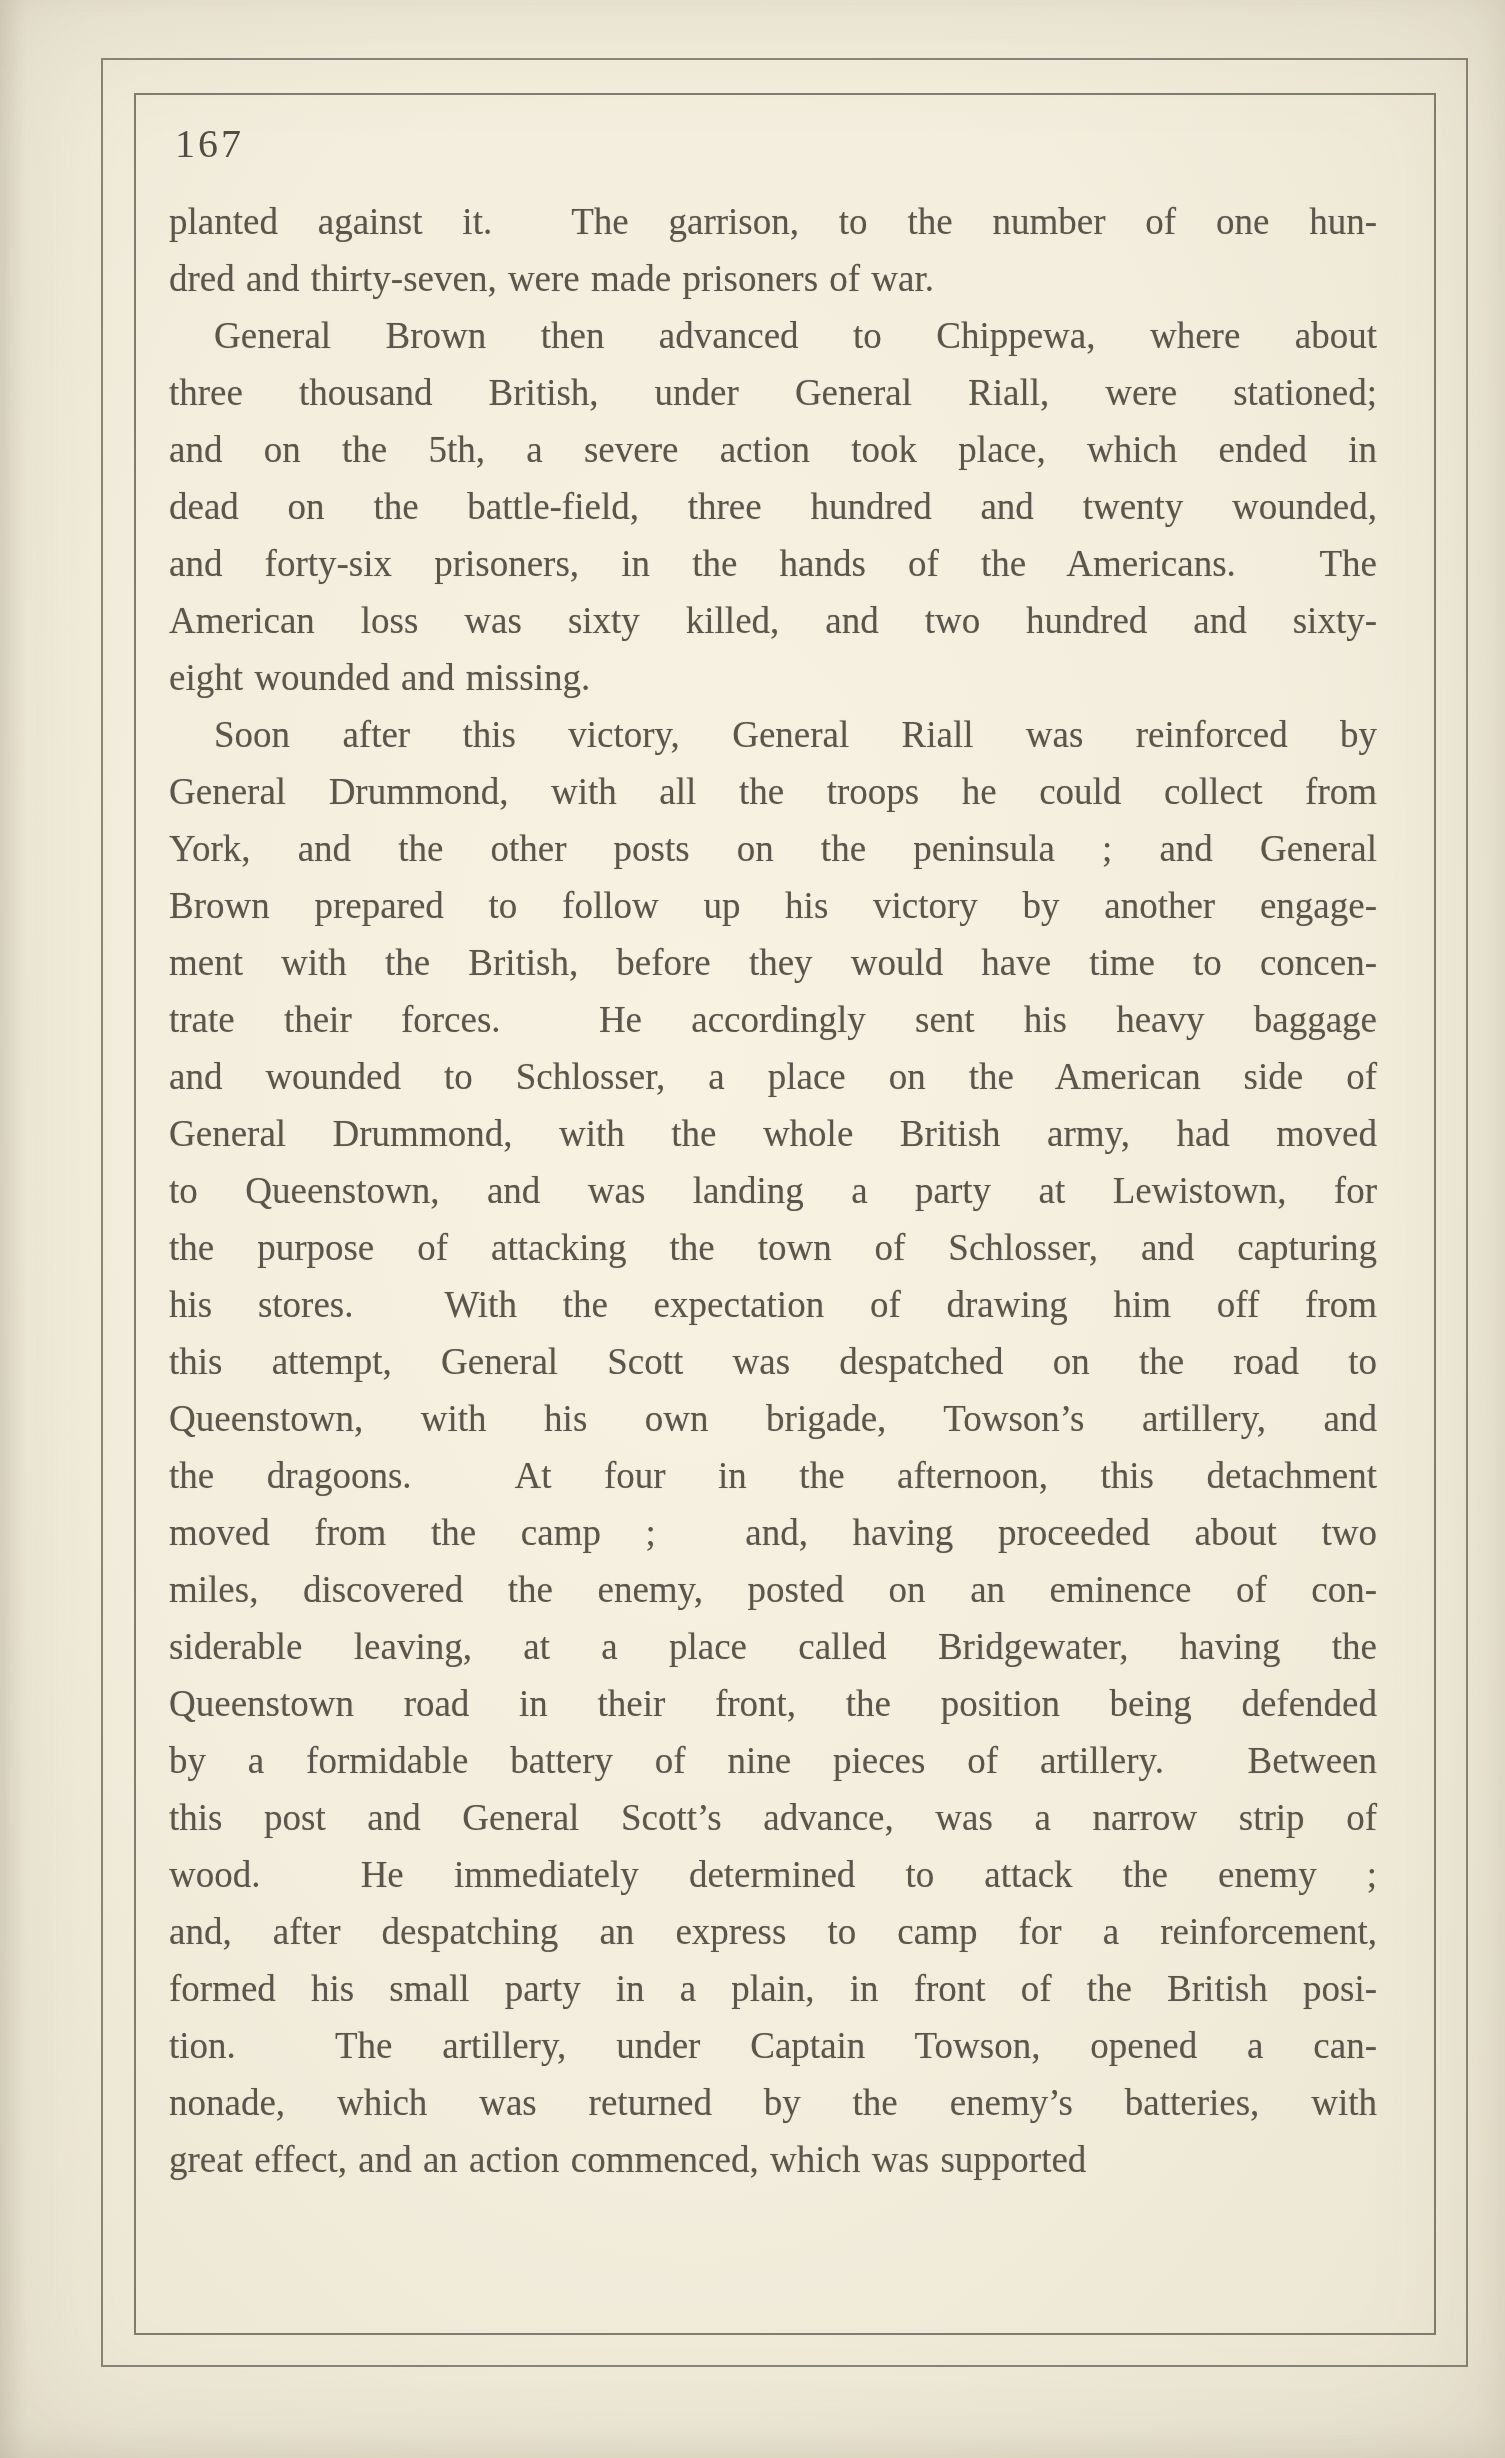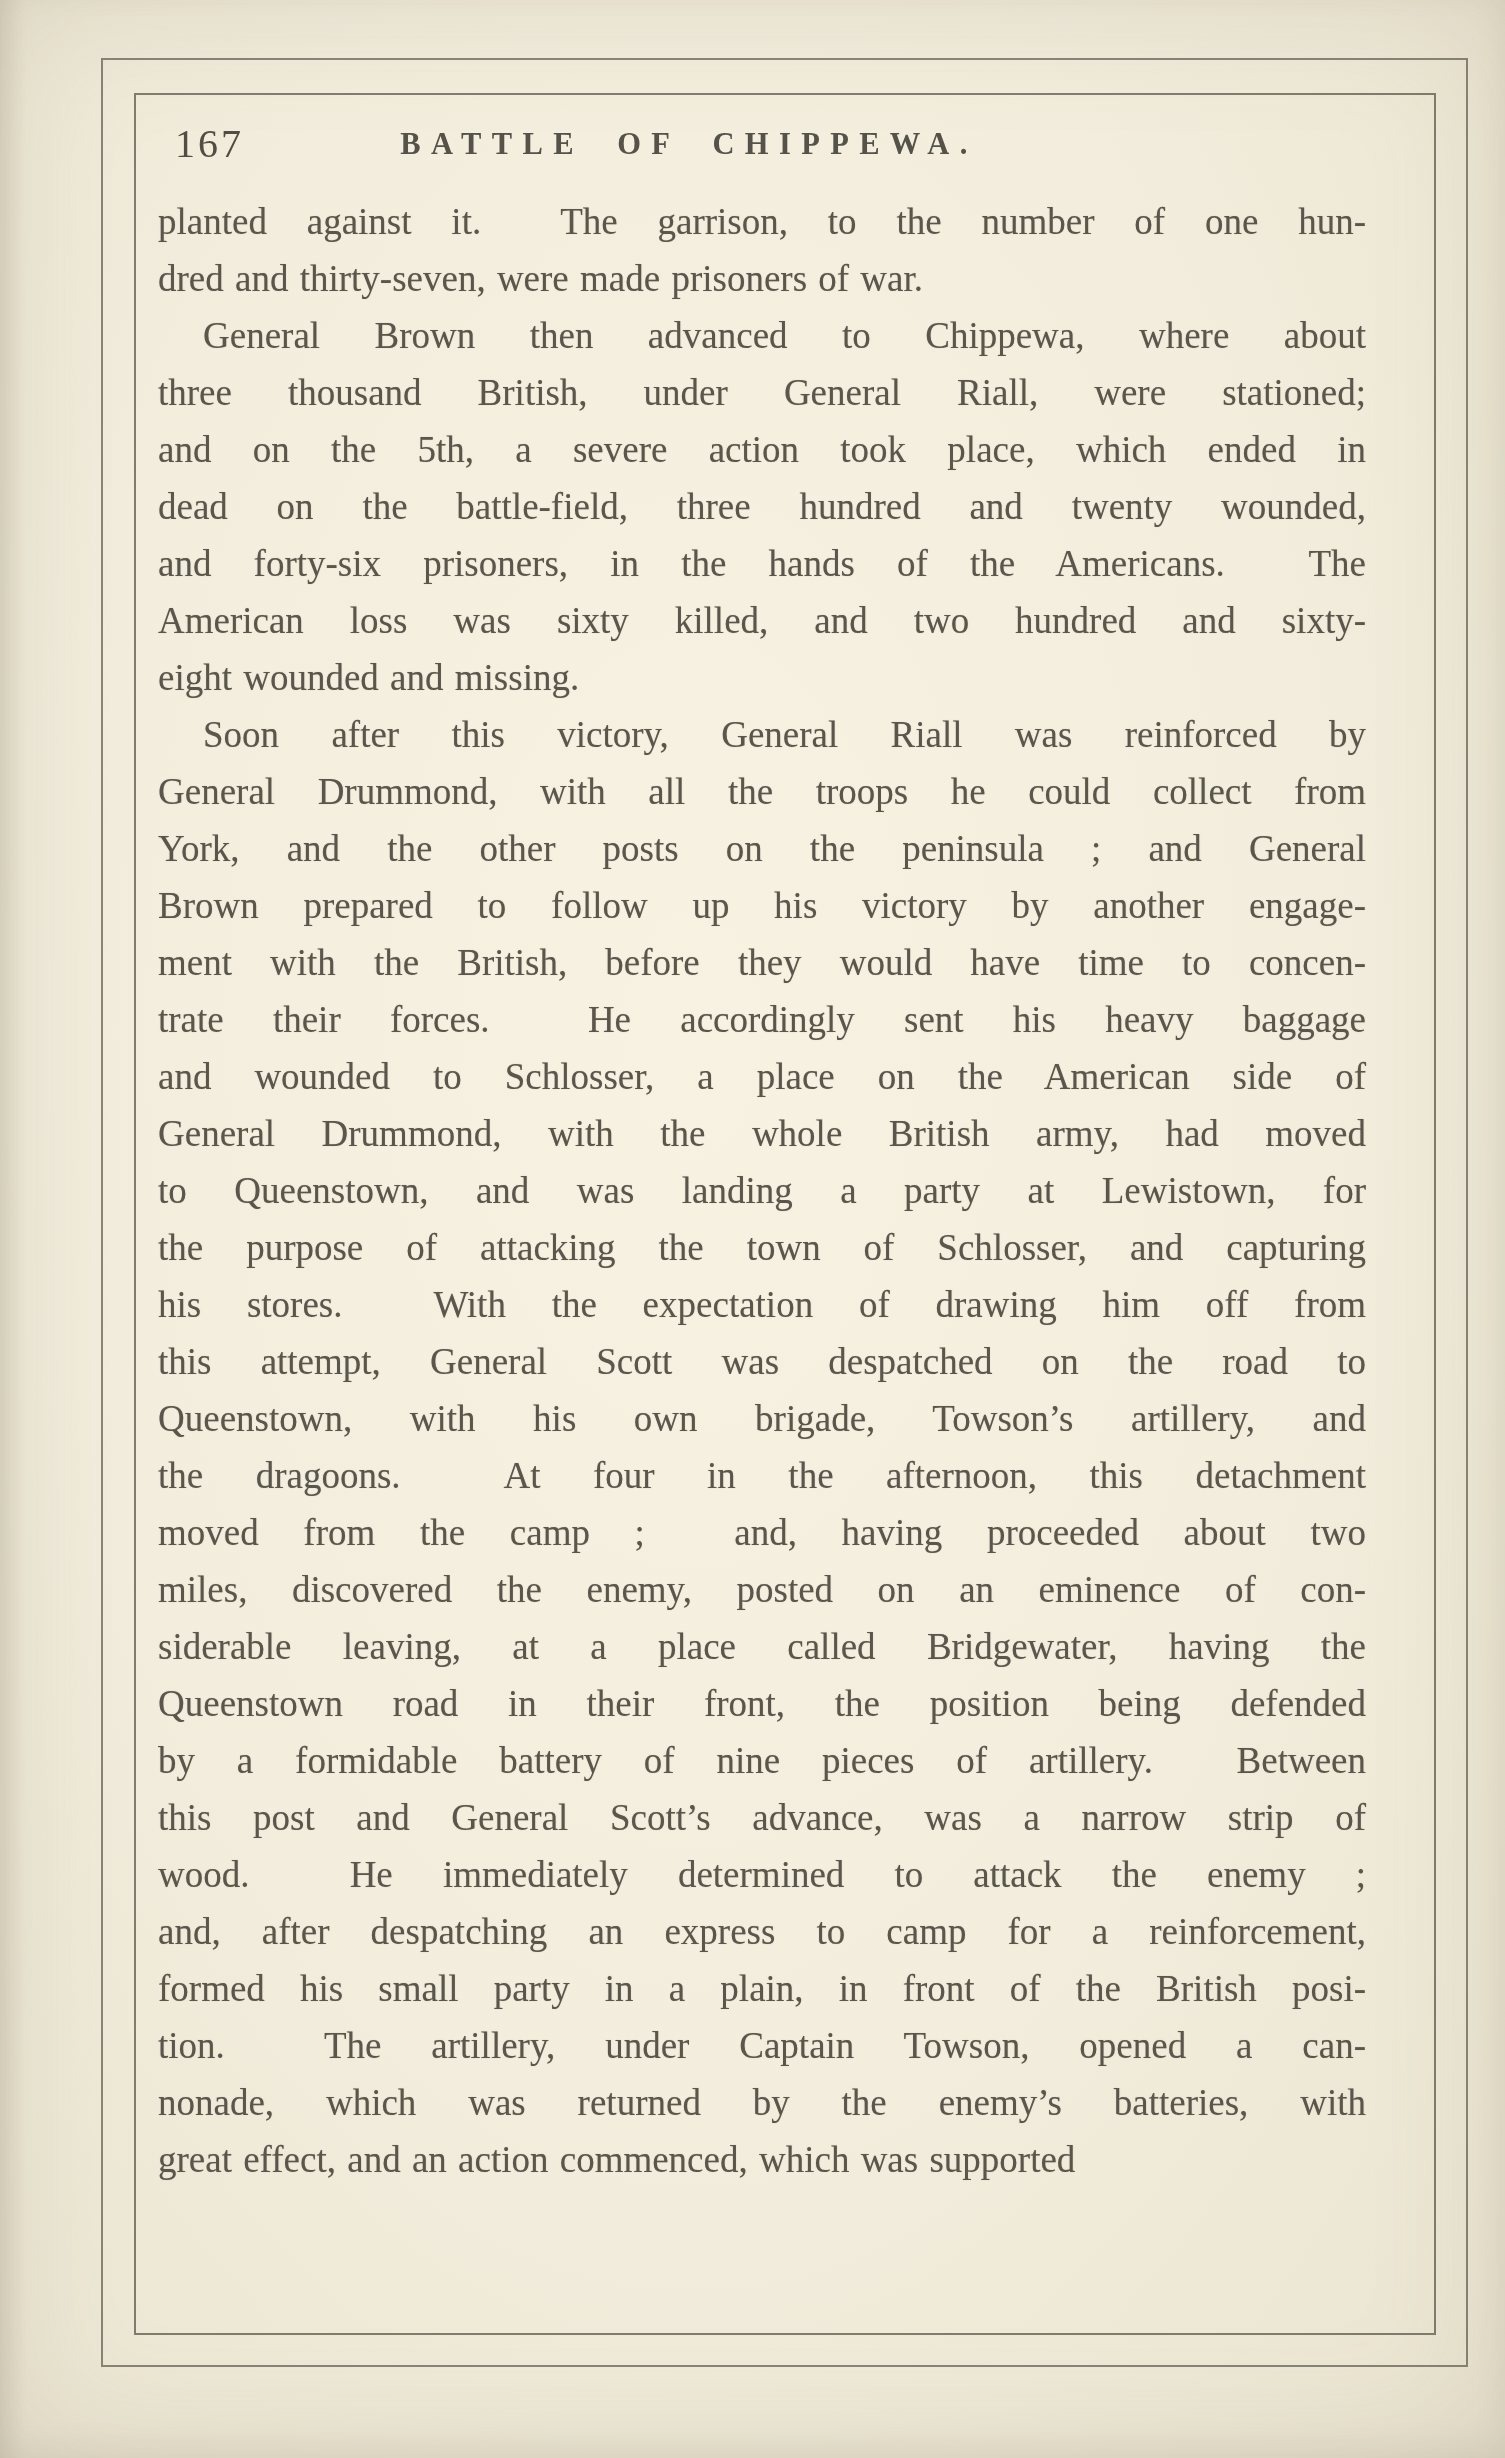--- a/index.html
+++ b/index.html
@@ -61,21 +61,21 @@
     text-align: center;
     transform: translateX(-84px);
     font-size: 30.5px;
     letter-spacing: 0.34em;
     word-spacing: 0.5em;
     font-weight: bold;
     color: #55524a;
   }
   .text-body {
     position: absolute;
-    left: 158px;
+    left: 169px;
     top: 193px;
     width: 1208px;
     font-size: 37px;
     line-height: 57px;
     color: #5a564c;
     text-shadow: 0 0 1px rgba(90,86,76,0.35);
     word-spacing: 2px;
   }
   .para { margin: 0; }
   .line {
@@ -89,21 +89,20 @@
 </style>
 </head>
 <body>
 
 <div class="scan">
   <div class="outer-frame"></div>
   <div class="inner-frame"></div>
 
   <div class="header">
     <span class="pagenum">167</span>
-    <span class="runhead">BATTLE OF CHIPPEWA.</span>
   </div>
 
   <div class="text-body" id="text-body">
       <div class="para">
         <div class="line">planted against it.  The garrison, to the number of one hun-</div>
         <div class="line para-end">dred and thirty-seven, were made prisoners of war.</div>
       </div>
       <div class="para">
         <div class="line indent-line">General Brown then advanced to Chippewa, where about</div>
         <div class="line">three thousand British, under General Riall, were stationed;</div>

